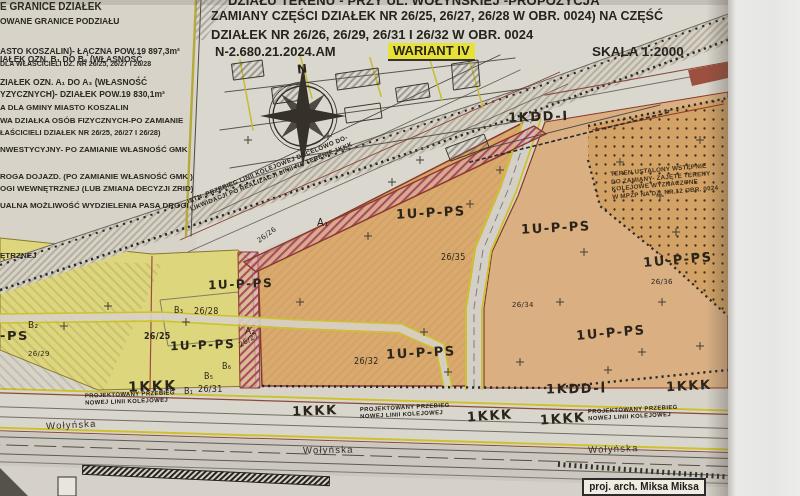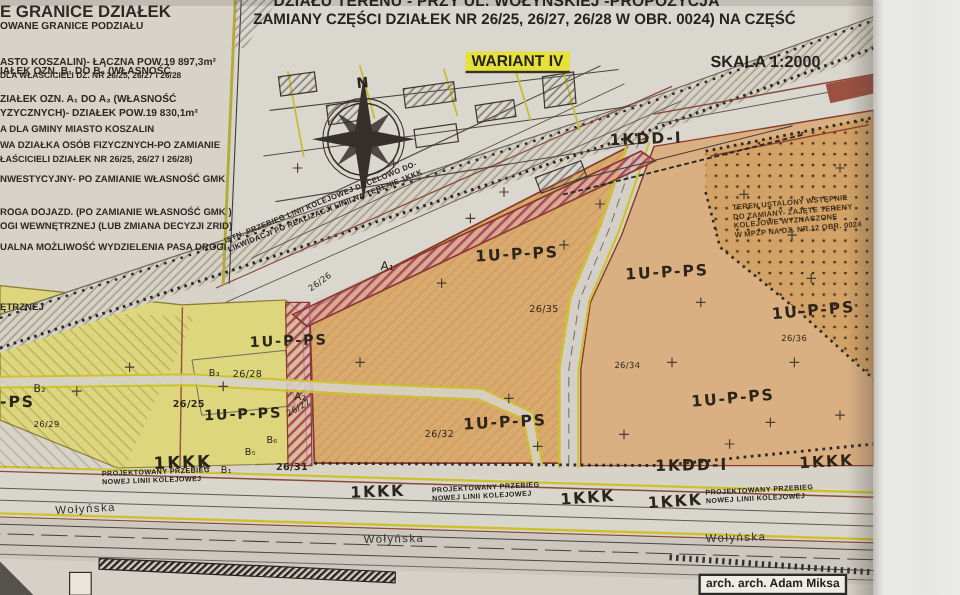--- a/index.html
+++ b/index.html
@@ -183,25 +183,27 @@
                M444,372h8M448,368v8 M604,370h8M608,366v8 M696,346h8M700,342v8 M656,196h8M660,192v8" stroke="#473f33" stroke-width="1" fill="none"></path>
 
       <polygon points="0,468 28,496 0,496" fill="#55524c"></polygon>
       <rect x="58" y="477" width="18" height="19" fill="#e8e5dd" stroke="#33302a" stroke-width="1"></rect>
       <rect x="706" y="0" width="22" height="496" fill="url(#edgeShade)"></rect>
       <rect x="0" y="0" width="728" height="5" fill="rgba(90,85,75,0.18)"></rect>
     </svg>
 
     <div class="hline" id="h1">DZIAŁU TERENU - PRZY UL. WOŁYŃSKIEJ -PROPOZYCJA</div>
     <div class="hline" id="h2">ZAMIANY CZĘŚCI DZIAŁEK  NR 26/25, 26/27, 26/28 W OBR. 0024) NA CZĘŚĆ</div>
+    <div class="hline" id="h3">DZIAŁEK NR 26/26, 26/29, 26/31 I 26/32 W OBR. 0024</div>
+    <div class="hline" id="case-number">N-2.680.21.2024.AM</div>
     <div class="hline" id="variant">WARIANT IV</div>
     <div class="hline" id="scale">SKALA 1:2000</div>
 
     <div id="legend">
-        <div class="leg" style="top: 1px; font-size: 14px;">E GRANICE DZIAŁEK</div>
+        <div class="leg" style="top: 1px; font-size: 10px;">E GRANICE DZIAŁEK</div>
         <div class="leg" style="top: 16px; font-size: 8.5px;">OWANE GRANICE PODZIAŁU</div>
         <div class="leg" style="top: 34px; font-size: 8.5px; margin-top: 20px;">IAŁEK OZN. B₁ DO B₆ (WŁASNOŚĆ</div>
         <div class="leg" style="top: 46px; font-size: 8.5px;">ASTO KOSZALIN)- ŁĄCZNA POW.19 897,3m²</div>
         <div class="leg" style="top: 60px; font-size: 7px;">DLA WŁAŚCICIELI DZ. NR 26/25, 26/27 I 26/28</div>
         <div class="leg" style="top: 77px; font-size: 8.5px;">ZIAŁEK OZN. A₁ DO A₃ (WŁASNOŚĆ</div>
         <div class="leg" style="top: 89px; font-size: 8.5px;">YZYCZNYCH)- DZIAŁEK POW.19 830,1m²</div>
         <div class="leg" style="top: 103px; font-size: 8px;">A DLA GMINY MIASTO KOSZALIN</div>
         <div class="leg" style="top: 116px; font-size: 8px;">WA DZIAŁKA OSÓB FIZYCZNYCH-PO ZAMIANIE</div>
         <div class="leg" style="top: 128px; font-size: 7.5px;">ŁAŚCICIELI DZIAŁEK NR 26/25, 26/27 I 26/28)</div>
         <div class="leg" style="top: 145px; font-size: 8px;">NWESTYCYJNY- PO ZAMIANIE WŁASNOŚĆ GMK</div>
@@ -244,30 +246,30 @@
         <div class="mlabel" style="left: 144px; top: 332px; font-size: 8px; font-weight: 700; letter-spacing: 0.3px;">26/25</div>
         <div class="mlabel" style="left: 170px; top: 338px; font-size: 12px; font-weight: 600; letter-spacing: 1.6px; transform: rotate(-2deg);">1U-P-PS</div>
         <div class="mlabel" style="left: 245px; top: 326px; font-size: 9px; font-weight: 500; letter-spacing: 0.3px;">A₂</div>
         <div class="mlabel" style="left: 238px; top: 336px; font-size: 7px; font-weight: 500; letter-spacing: 0.3px; transform: rotate(-30deg);">26/27</div>
         <div class="mlabel" style="left: 354px; top: 357px; font-size: 8px; font-weight: 500; letter-spacing: 0.3px;">26/32</div>
         <div class="mlabel" style="left: 386px; top: 345px; font-size: 13px; font-weight: 600; letter-spacing: 1.6px; transform: rotate(-3deg);">1U-P-PS</div>
         <div class="mlabel" style="left: 222px; top: 362px; font-size: 8px; font-weight: 500; letter-spacing: 0.3px;">B₆</div>
         <div class="mlabel" style="left: 204px; top: 372px; font-size: 8px; font-weight: 500; letter-spacing: 0.3px;">B₅</div>
         <div class="mlabel" style="left: 166px; top: 384px; font-size: 8px; font-weight: 500; letter-spacing: 0.3px;">A₃</div>
         <div class="mlabel" style="left: 184px; top: 387px; font-size: 8px; font-weight: 500; letter-spacing: 0.3px;">B₁</div>
-        <div class="mlabel" style="left: 198px; top: 385px; font-size: 8px; font-weight: 700; letter-spacing: 0.3px; margin-left: 32px;">26/31</div>
+        <div class="mlabel" style="left: 198px; top: 385px; font-size: 8px; font-weight: 400; letter-spacing: 0.3px;">26/31</div>
         <div class="mlabel" style="left: 128px; top: 378px; font-size: 14px; font-weight: 600; letter-spacing: 1.6px; transform: rotate(-2deg);">1KKK</div>
         <div class="mlabel" style="left: 546px; top: 381px; font-size: 13px; font-weight: 600; letter-spacing: 1.6px; transform: rotate(-1deg);">1KDD-I</div>
         <div class="mlabel" style="left: 666px; top: 378px; font-size: 13px; font-weight: 600; letter-spacing: 1.6px; transform: rotate(-3deg);">1KKK</div>
         <div class="mlabel" style="left: 292px; top: 403px; font-size: 13px; font-weight: 600; letter-spacing: 1.6px; transform: rotate(-2deg);">1KKK</div>
         <div class="mlabel" style="left: 467px; top: 408px; font-size: 13px; font-weight: 600; letter-spacing: 1.6px; transform: rotate(-4deg);">1KKK</div>
         <div class="mlabel" style="left: 540px; top: 411px; font-size: 13px; font-weight: 600; letter-spacing: 1.6px; transform: rotate(-4deg);">1KKK</div>
       </div>
 
-    <div id="credit">arch. arch. Adam Miksa</div>
+    <div id="credit">proj. arch. Miksa Miksa</div>
   <div class="pnote" style="left: 85px; top: 391px; transform: rotate(-2deg);">
         <div>PROJEKTOWANY PRZEBIEG</div>
         <div>NOWEJ LINII KOLEJOWEJ</div>
       </div>
       <div class="pnote" style="left: 360px; top: 404px; transform: rotate(-3deg);">
         <div>PROJEKTOWANY PRZEBIEG</div>
         <div>NOWEJ LINII KOLEJOWEJ</div>
       </div>
       <div class="pnote" style="left: 588px; top: 406px; transform: rotate(-3deg);">
         <div>PROJEKTOWANY PRZEBIEG</div>

